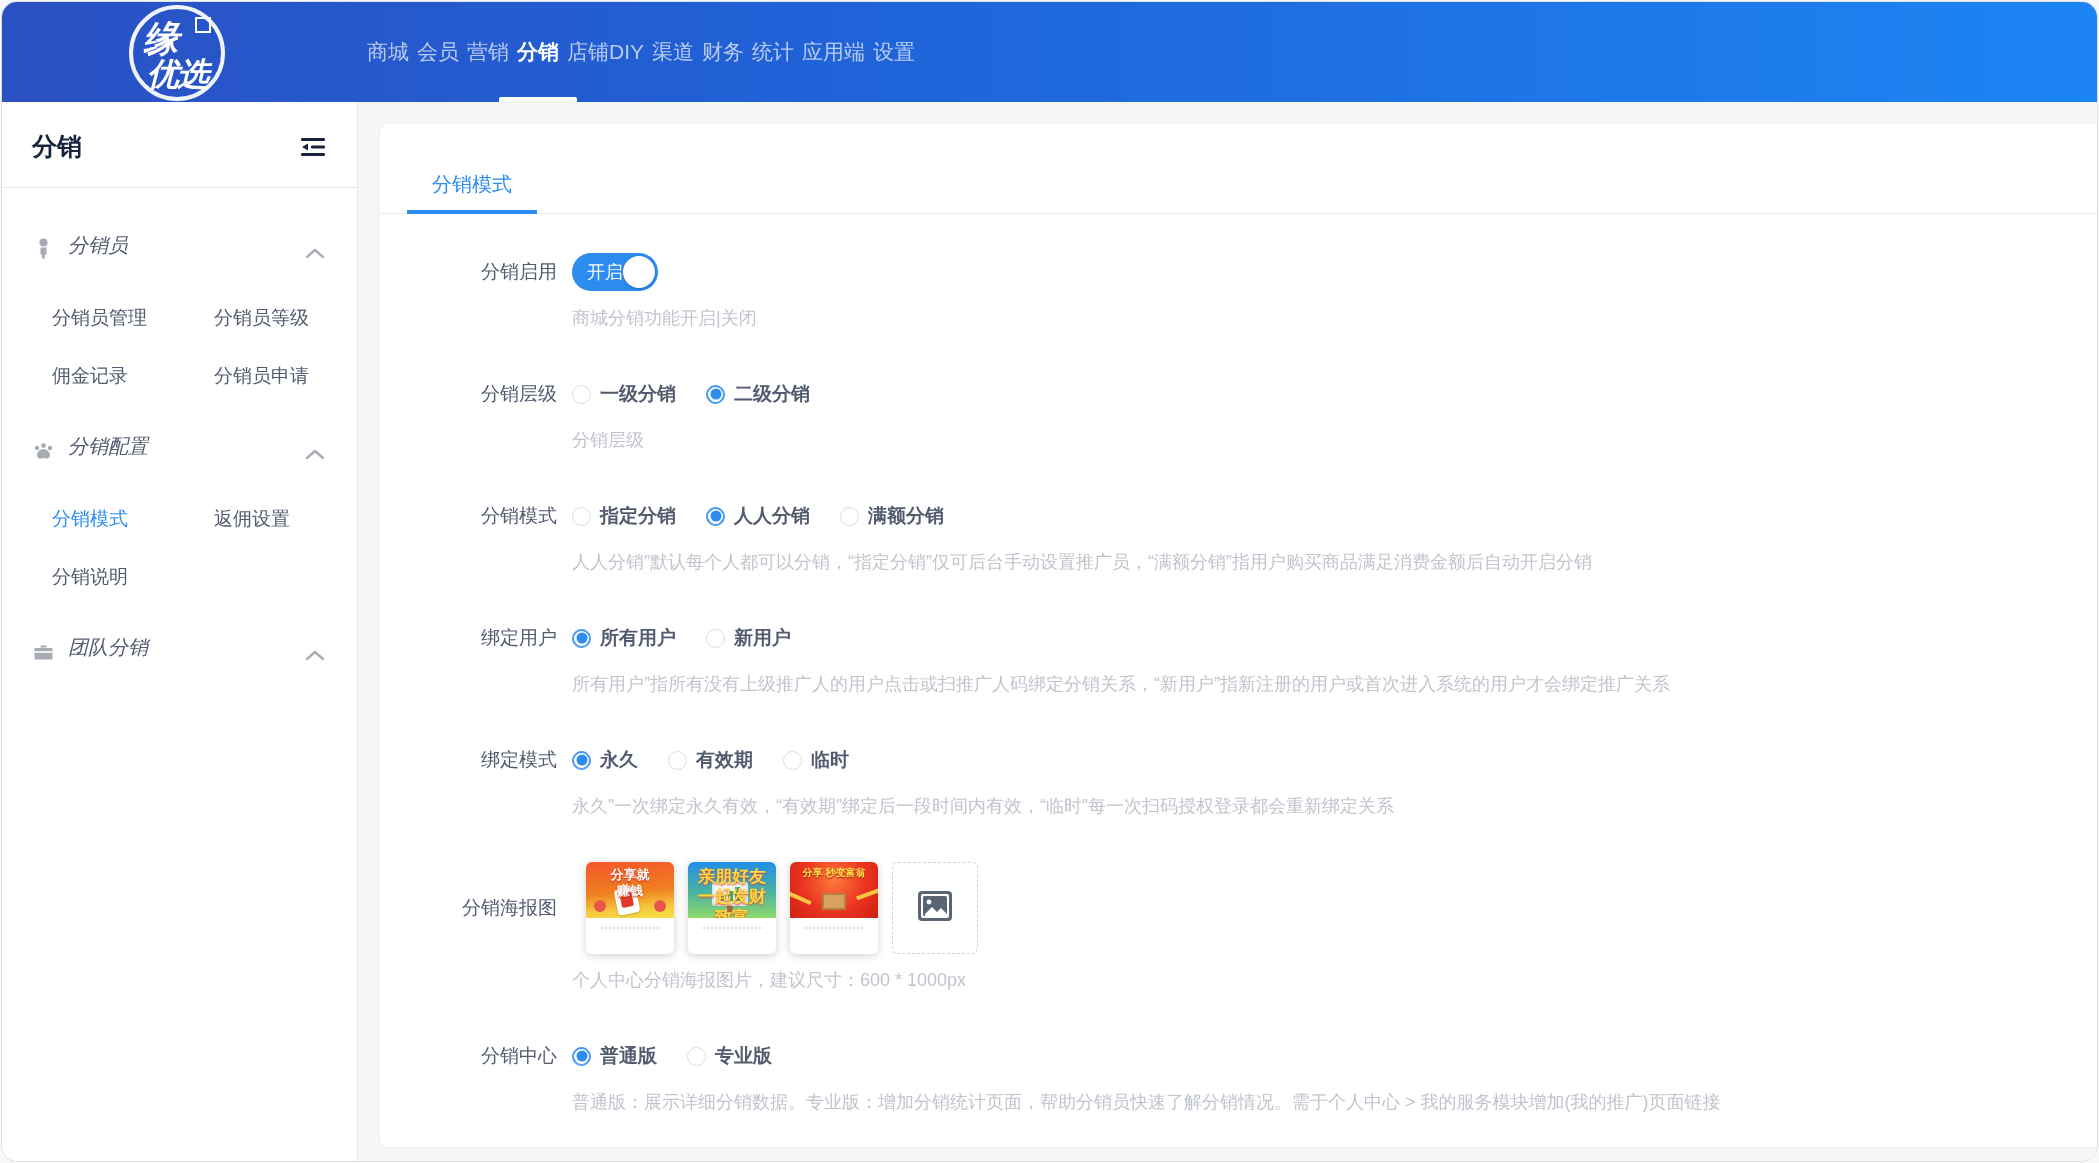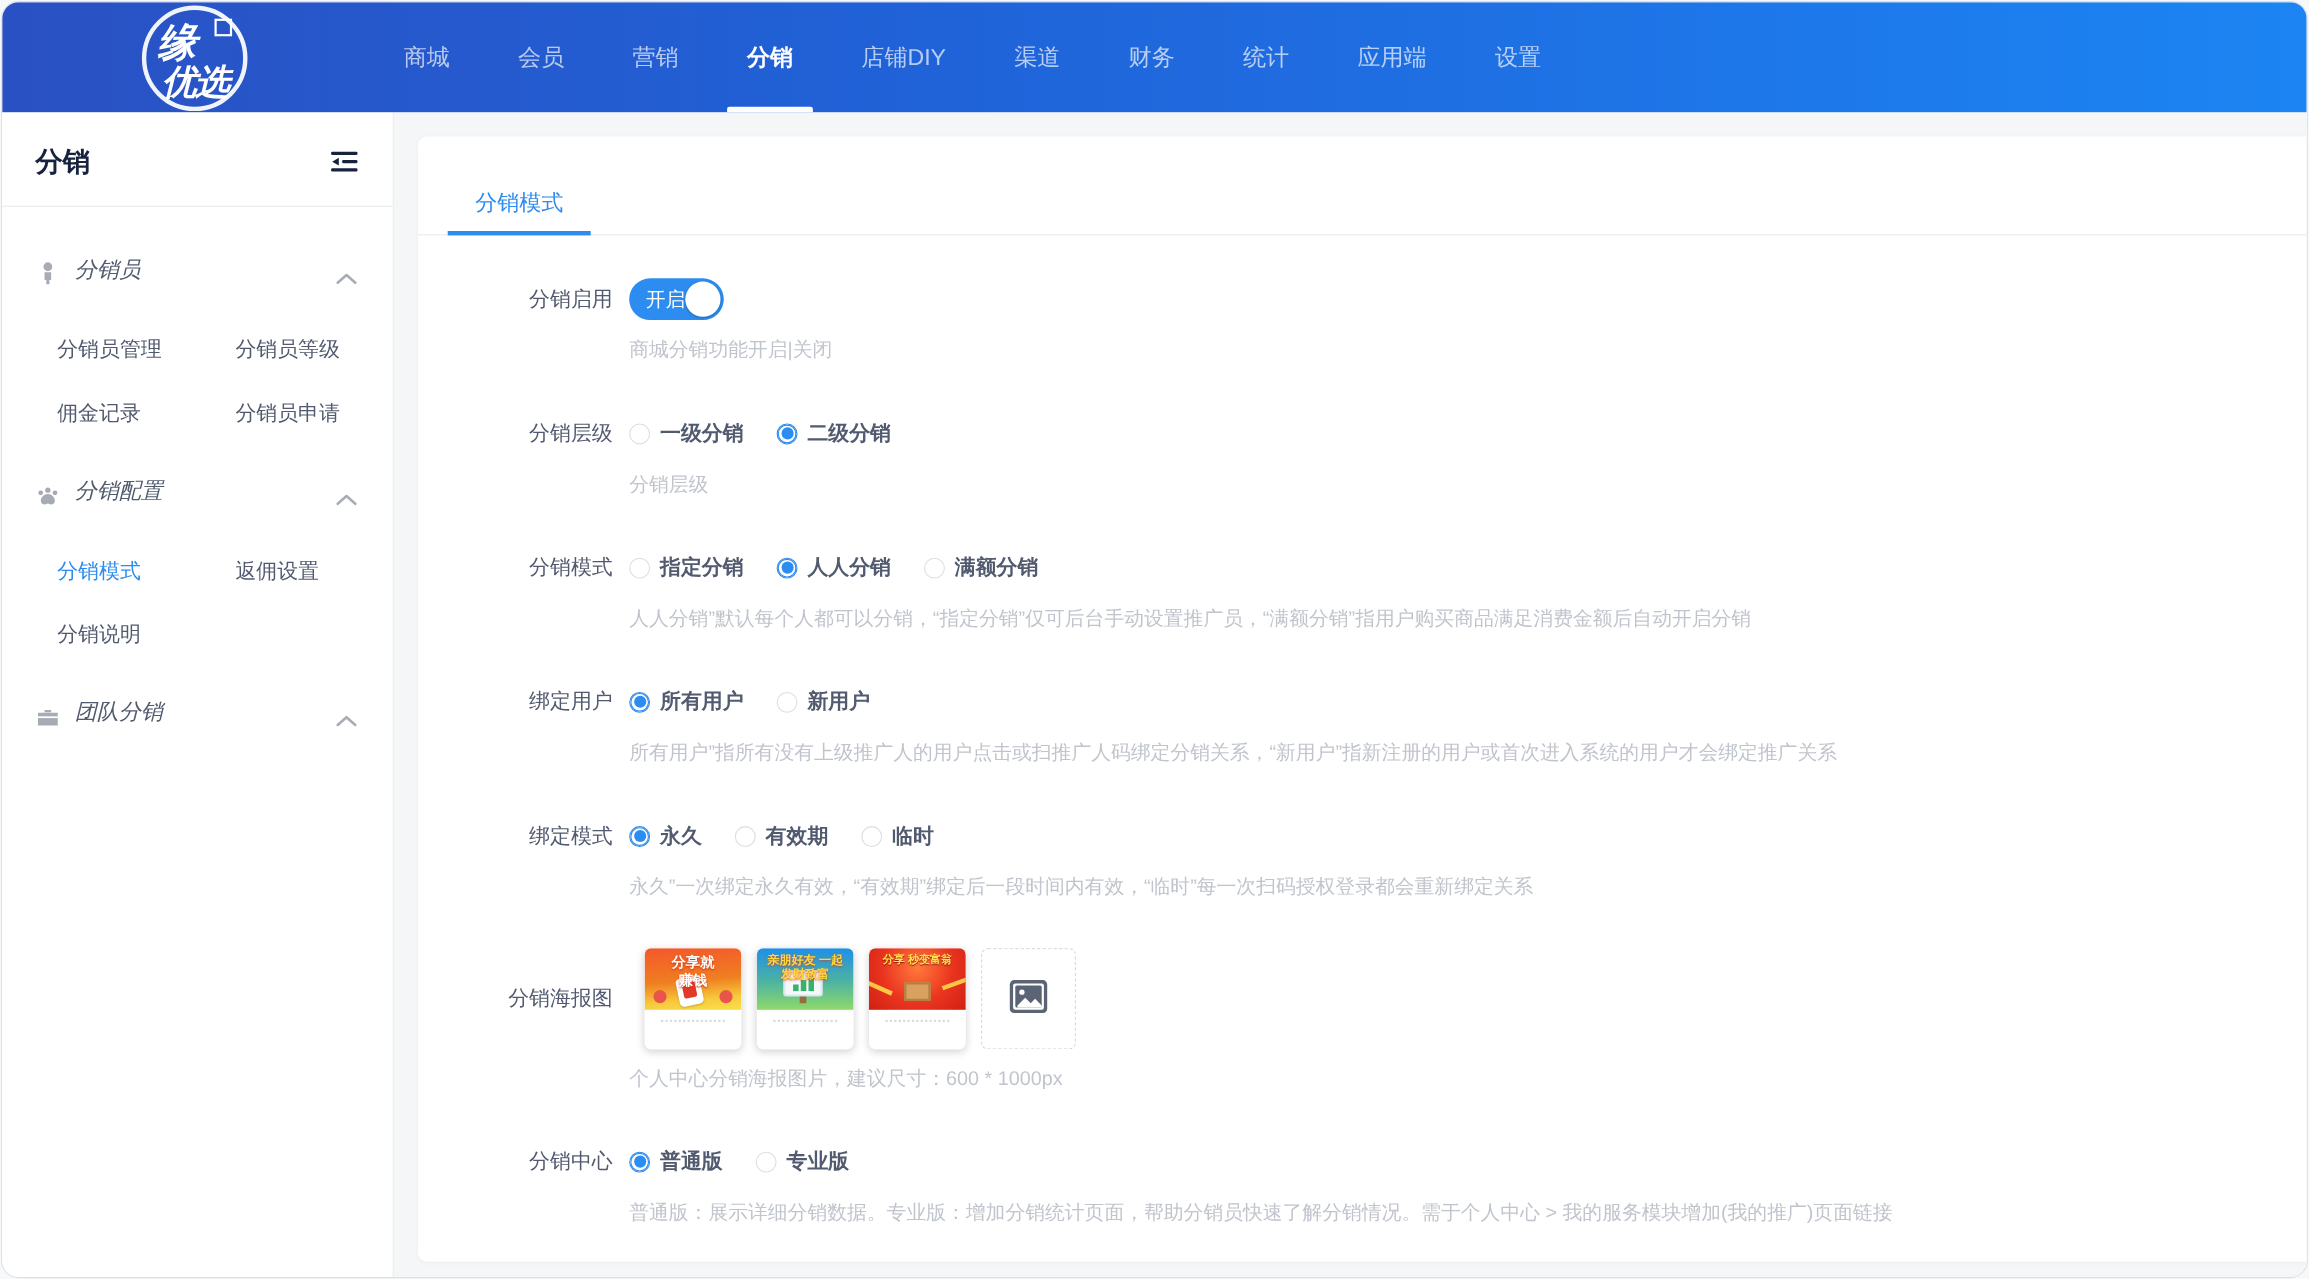--- a/index.html
+++ b/index.html
@@ -8,21 +8,21 @@
             border-radius:16px; overflow:hidden; background:#fff; }
 
   
   .navbar { position:relative; height:100px; background:linear-gradient(90deg,#2a51c3 0%,#2062d8 40%,#1c85f3 100%);
             display:flex; align-items:center; }
   .logo { position:relative; width:96px; height:96px; margin-left:127px; margin-top:2px; flex:0 0 auto;
           border:4px solid rgba(255,255,255,.93); border-radius:50%; color:#fff; cursor:pointer; }
   .logo-main { position:absolute; left:10px; top:6px; font-size:36px; font-weight:bold; font-style:italic; }
   .logo-sub  { position:absolute; left:14px; top:44px; font-size:32px; font-weight:bold; font-style:italic; letter-spacing:-2px; }
   .logo-seal { position:absolute; right:10px; top:8px; width:16px; height:16px; border:2px solid #fff; }
-  .nav-items { display:flex; align-items:center; gap:54px; margin-left:138px; height:100%; }
+  .nav-items { display:flex; align-items:center; margin-left:138px; height:100%; }
   .nav-item { position:relative; display:flex; align-items:center; height:100%; padding:0 4px;
               color:rgba(255,255,255,.68); font-size:21px; cursor:pointer; text-decoration:none; }
   .nav-item.active { color:#fff; font-weight:bold; }
   .nav-item.active::after { content:""; position:absolute; left:50%; bottom:0; transform:translateX(-50%);
               width:78px; height:5px; background:#fff; border-radius:2px 2px 0 0; }
 
   
   .body { display:flex; height:1060px; }
   .sidebar { width:356px; flex:0 0 auto; background:#fff; border-right:1px solid #e8eaec; padding-top:28px; }
   .main { flex:1; background:#f5f6f8; padding:22px 0 15px 22px; }
@@ -71,21 +71,21 @@
   .rlabel { font-size:19px; color:#515a6e; }
 
   
   .poster-row { display:flex; align-items:center; gap:14px; }
   .poster-card { position:relative; width:88px; height:92px; border-radius:6px; overflow:hidden; background:#fff;
                  box-shadow:0 2px 8px rgba(0,0,0,.18); cursor:pointer; }
   .poster-body { height:56px; position:relative; overflow:hidden; }
   .poster-footer { height:20px; background:#fff; display:flex; align-items:center; justify-content:center; }
   .poster-footer::before { content:""; width:66%; border-top:2px dotted #d9dbde; }
   .p-cap { position:relative; z-index:2; margin:5px auto 0; width:70px; text-align:center; font-weight:bold;
-           font-size:11px; line-height:1.2; }
+           font-size:17px; line-height:1.2; }
   .p1 .poster-body { background:linear-gradient(175deg,#f4572c 0%,#ef7f20 52%,#f7c93d 80%,#f9e04a 100%); }
   .p1 .p-cap { width:50px; color:#fff; text-shadow:0 1px 2px #c92c12; font-size:13px; }
   .p1-phone { position:absolute; left:30px; bottom:4px; width:22px; height:26px; background:#fff; border-radius:4px;
               transform:rotate(-12deg); box-shadow:0 1px 2px rgba(0,0,0,.2); }
   .p1-phone::after { content:""; position:absolute; left:5px; top:5px; width:12px; height:14px; background:#e23a28; border-radius:2px; }
   .p1-head { position:absolute; bottom:6px; width:12px; height:12px; border-radius:50%; background:#e8554b; }
   .p1-head.h1 { left:8px; } .p1-head.h2 { right:8px; }
   .p2 .poster-body { background:linear-gradient(180deg,#1f8fe8 0%,#4db4a0 55%,#8fd96a 100%); }
   .p2 .p-cap { color:#ffd83d; text-shadow:0 1px 2px #d1402a; }
   .p2-monitor { position:absolute; left:24px; bottom:12px; width:36px; height:24px; background:#f4f8fb; border:2px solid #dfe7ee;

